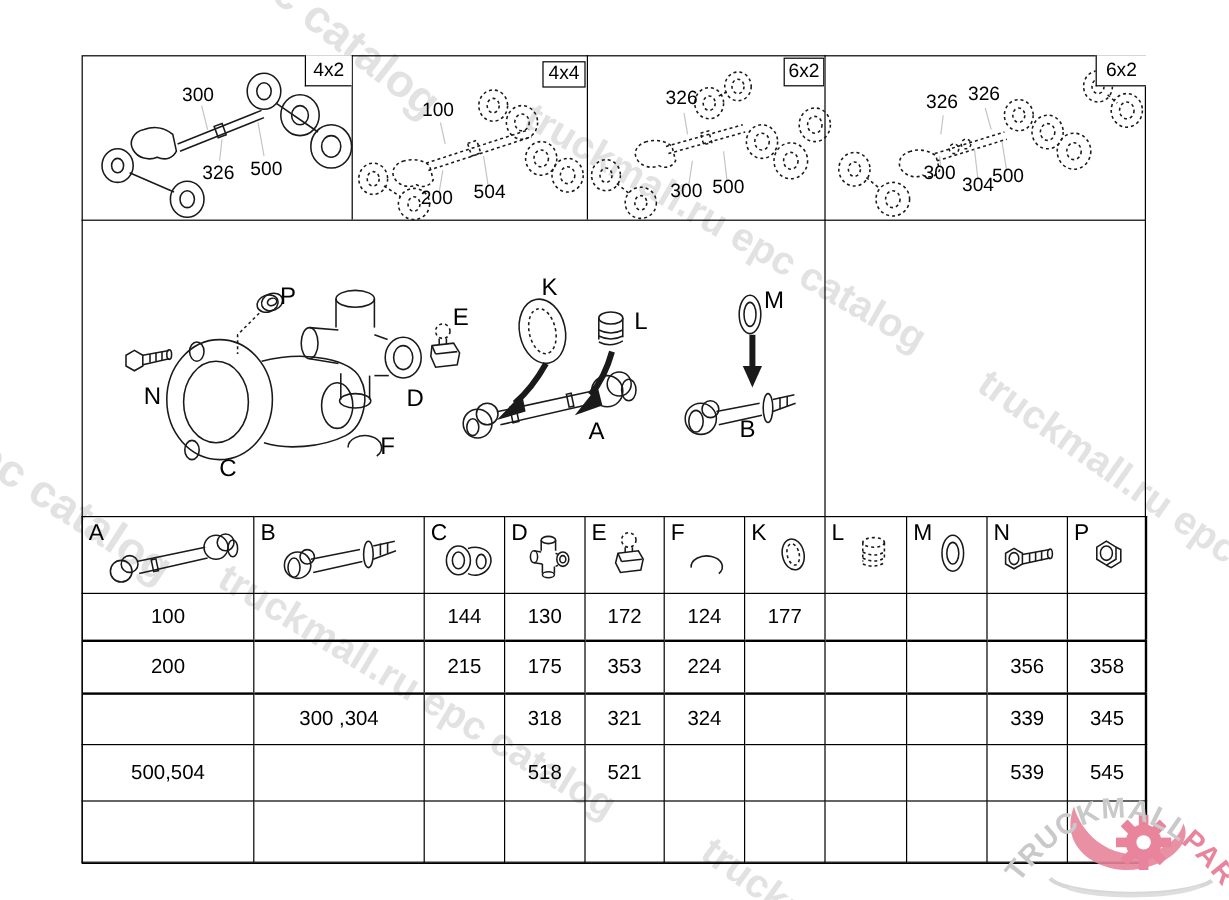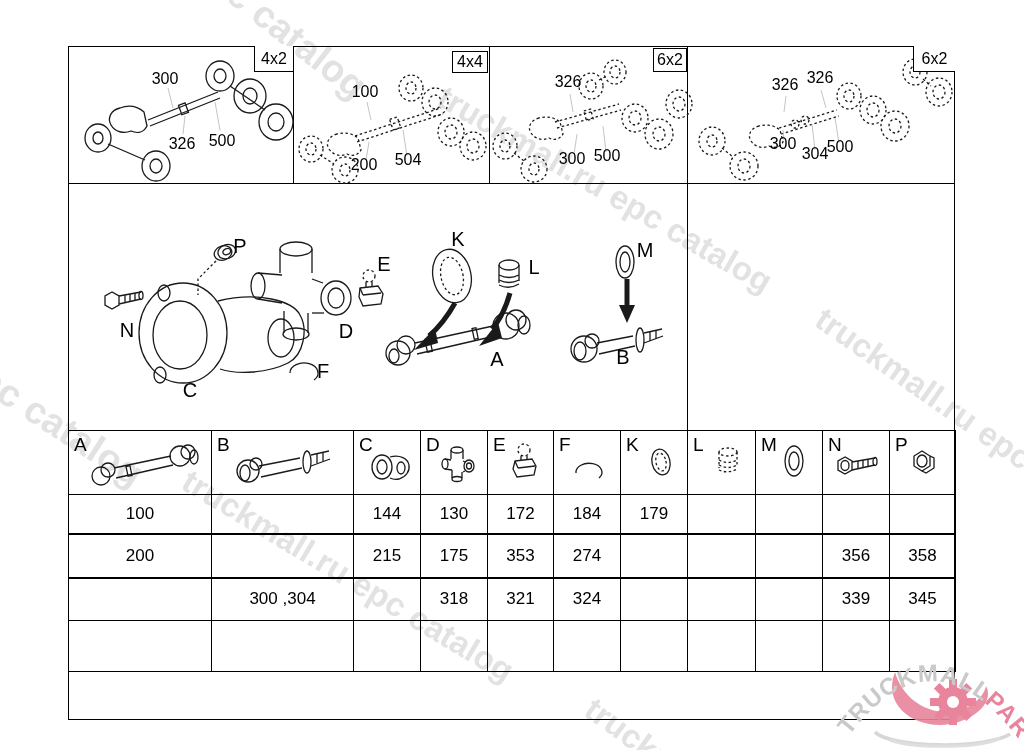--- a/index.html
+++ b/index.html
@@ -497,52 +497,65 @@
               </g>
         </svg>
       </td>
     </tr>
     <tr class="r1">
       <td>100</td>
       <td></td>
       <td>144</td>
       <td>130</td>
       <td>172</td>
-      <td>184</td>
-      <td>179</td>
+      <td>124</td>
+      <td>177</td>
       <td></td>
       <td></td>
       <td></td>
       <td></td>
     </tr>
     <tr class="r2">
       <td>200</td>
       <td></td>
       <td>215</td>
       <td>175</td>
       <td>353</td>
-      <td>274</td>
+      <td>224</td>
       <td></td>
       <td></td>
       <td></td>
       <td>356</td>
       <td>358</td>
     </tr>
     <tr class="r3">
       <td></td>
       <td>300 ,304</td>
       <td></td>
       <td>318</td>
       <td>321</td>
       <td>324</td>
       <td></td>
       <td></td>
       <td></td>
       <td>339</td>
       <td>345</td>
+    </tr>
+    <tr class="r4">
+      <td>500,504</td>
+      <td></td>
+      <td></td>
+      <td>518</td>
+      <td>521</td>
+      <td></td>
+      <td></td>
+      <td></td>
+      <td></td>
+      <td>539</td>
+      <td>545</td>
     </tr>
     <tr class="r5">
       <td></td>
       <td></td>
       <td></td>
       <td></td>
       <td></td>
       <td></td>
       <td></td>
       <td></td>

